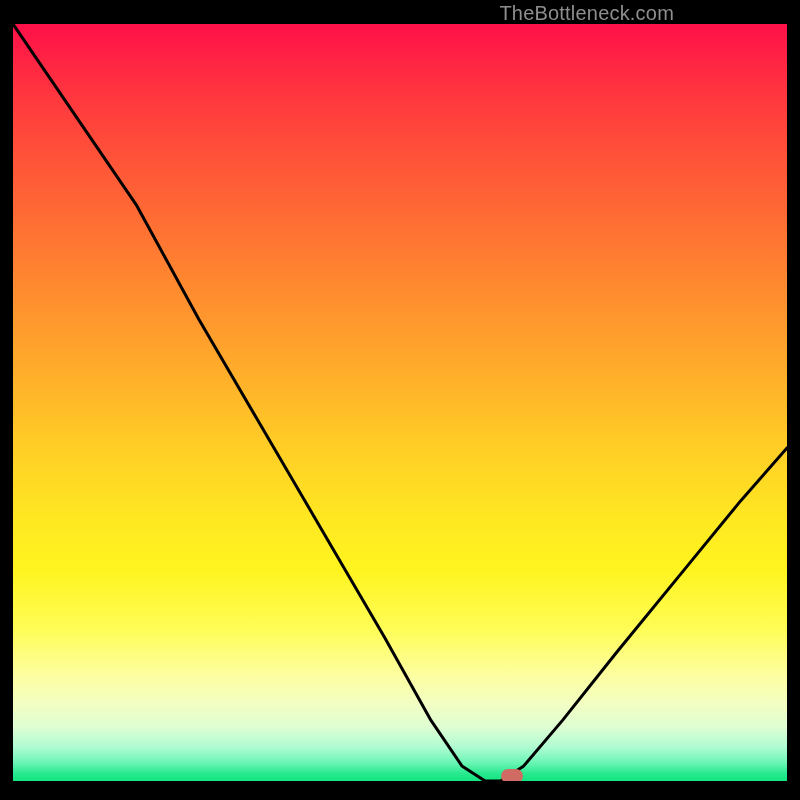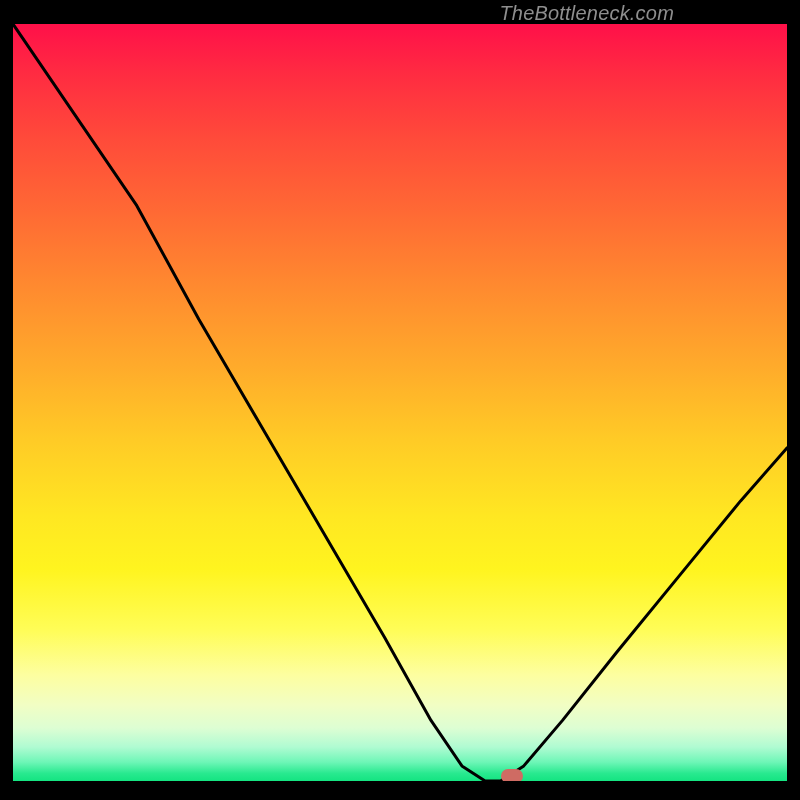--- a/index.html
+++ b/index.html
@@ -8,21 +8,20 @@
     width: 800px;
     height: 800px;
     background: #000;
     overflow: hidden;
   }
   .frame {
     position: relative;
     width: 688px;
     height: 800px;
     background: #000;
-    font-style: italic;
   }
   .plot-area {
     position: absolute;
     left: 13px;
     top: 24px;
     width: 774px;
     height: 757px;
     overflow: hidden;
   }
   .gradient {

